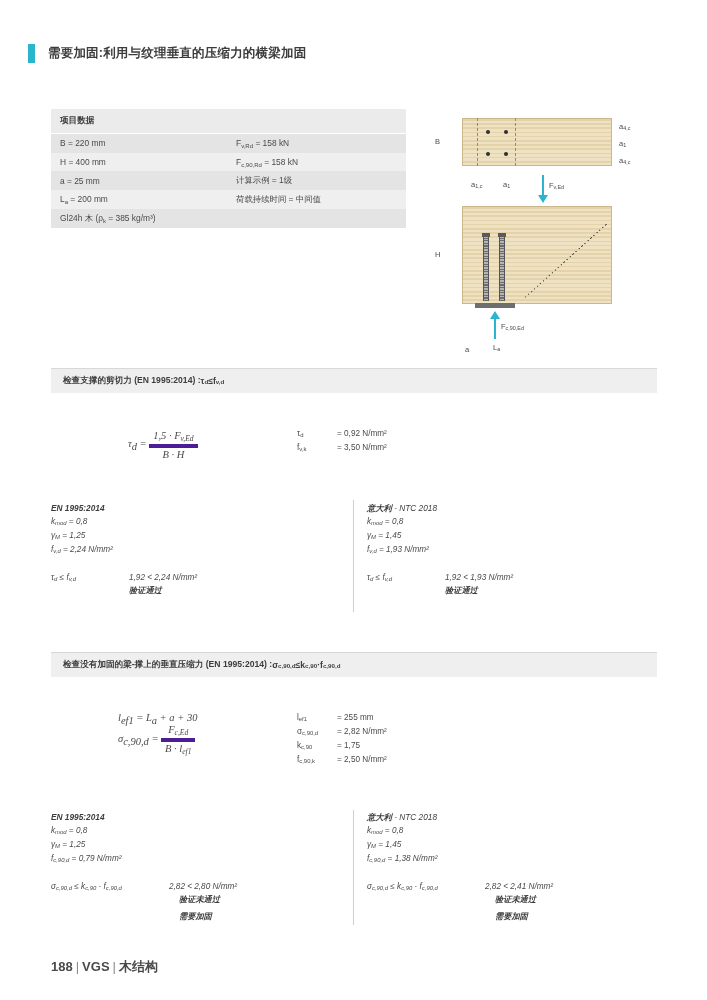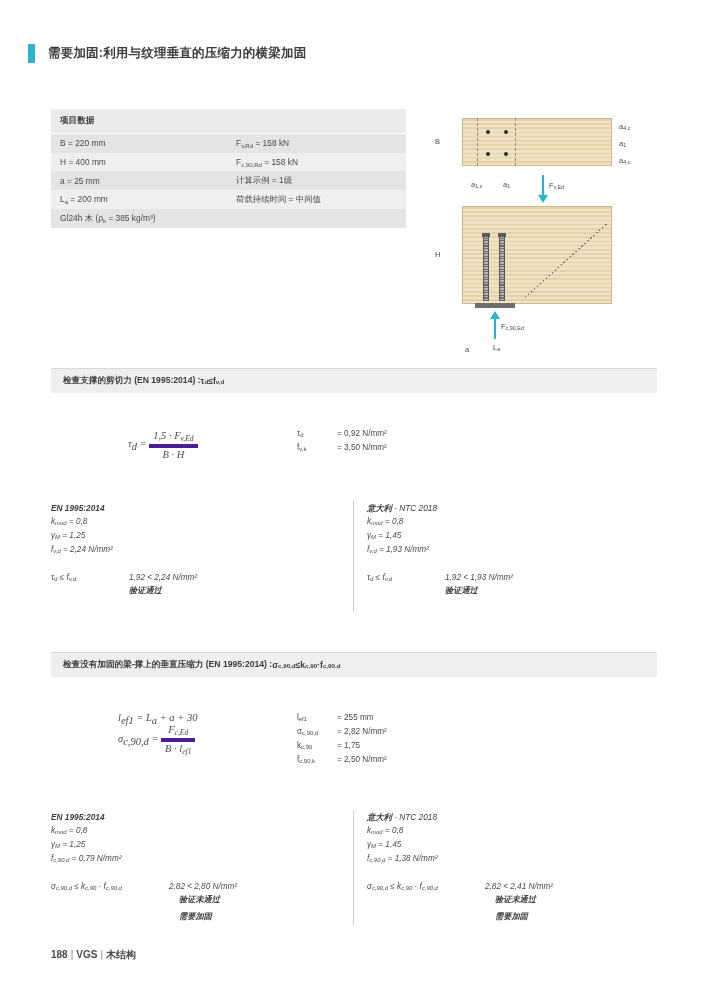--- a/index.html
+++ b/index.html
@@ -121,22 +121,22 @@
   .cmp-check { display: flex; margin-top: 14px; }
   .cmp-lhs { width: 78px; flex: none; }
   .cmp-rhs { }
   .verdict { margin-top: 2px; font-weight: bold; color: #3d3d3d; }
   .divider-v {
     position: absolute; width: 1px; background: #cfcfcf;
   }
 
   
   .footer {
-    position: absolute; left: 51px; bottom: 38px;
-    font-size: 10px; font-weight: bold; color: #4a4a4a;
+    position: absolute; left: 51px; bottom: 24px;
+    font-size: 13px; font-weight: bold; color: #4a4a4a;
   }
   .footer .sep { font-weight: normal; color: #8a8a8a; padding: 0 3px; }
 </style>
 </head>
 <body>
 
 <div class="page">
 
   <div class="title-row">
     <div class="title-bar"></div>

